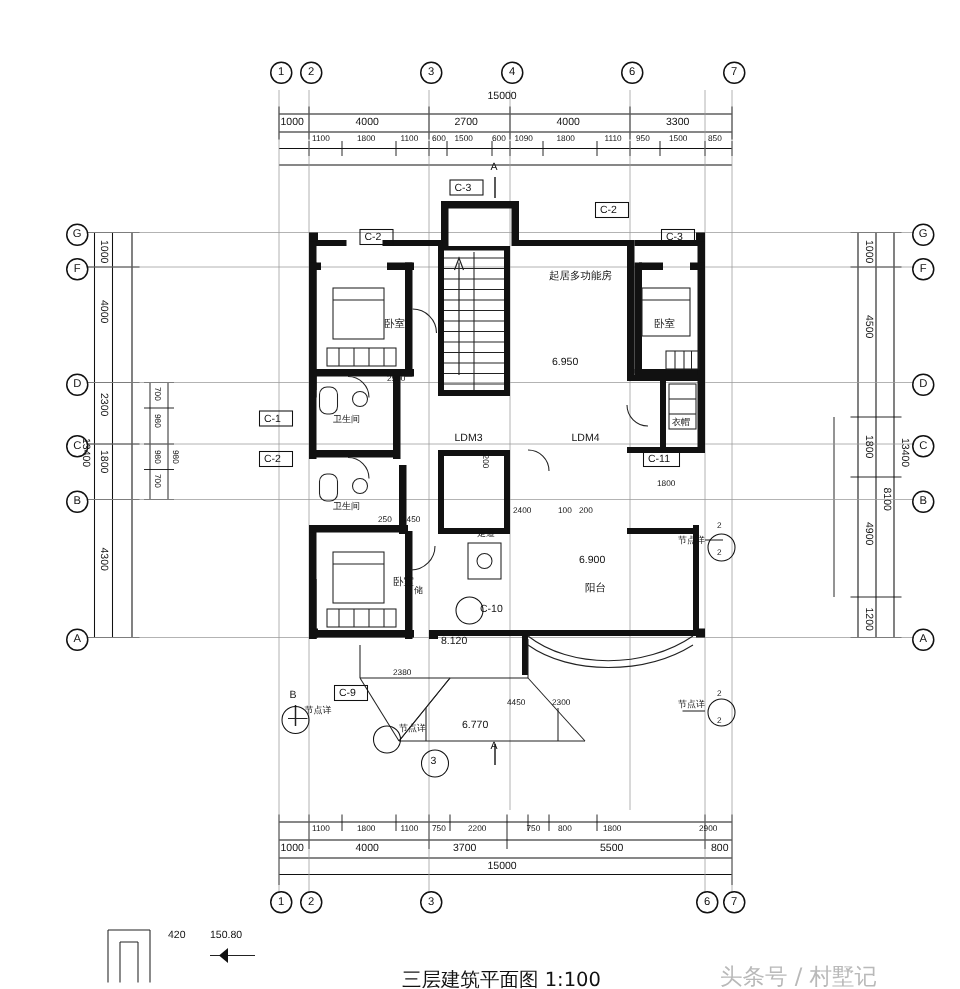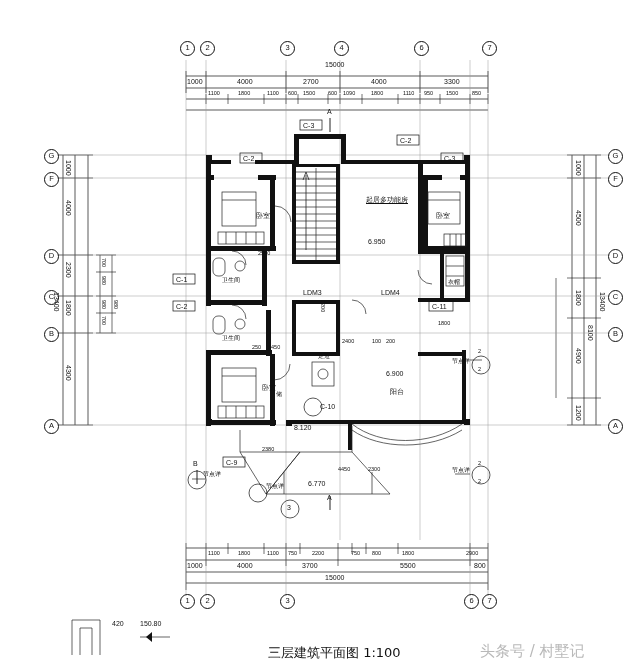--- a/index.html
+++ b/index.html
@@ -407,21 +407,21 @@
       <circle cx="521" cy="355" r="0"></circle>
       <circle cx="481" cy="365" r="9"></circle>
       <circle cx="481" cy="475" r="9"></circle>
       <circle cx="290" cy="509" r="9"></circle>
       <circle cx="330" cy="502" r="0"></circle>
     </g>
   </svg>
 
   <div class="lbl cn" style="left:256px;top:212px;">卧室</div>
   <div class="lbl cn" style="left:436px;top:212px;">卧室</div>
-  <div class="lbl cn" style="left:366px;top:196px;text-decoration:underline;">起居多功能房</div>
+  <div class="lbl cn" style="left:366px;top:180px;">起居多功能房</div>
   <div class="lbl cn" style="left:262px;top:384px;">卧室</div>
   <div class="lbl cn sm" style="left:222px;top:276px;">卫生间</div>
   <div class="lbl cn sm" style="left:222px;top:334px;">卫生间</div>
   <div class="lbl cn sm" style="left:448px;top:278px;">衣帽</div>
   <div class="lbl cn" style="left:390px;top:388px;">阳台</div>
   <div class="lbl cn sm" style="left:318px;top:352px;">走道</div>
   <div class="lbl cn sm" style="left:276px;top:390px;">储</div>
 
   <div class="lbl" style="left:368px;top:238px;">6.950</div>
   <div class="lbl" style="left:386px;top:370px;">6.900</div>

